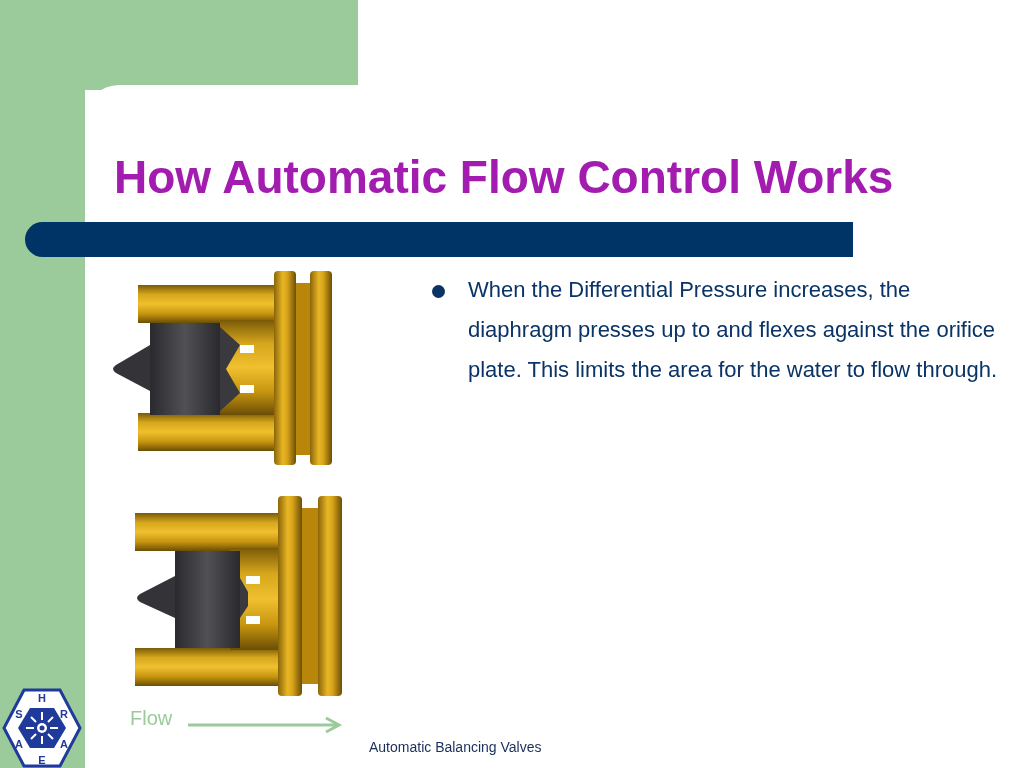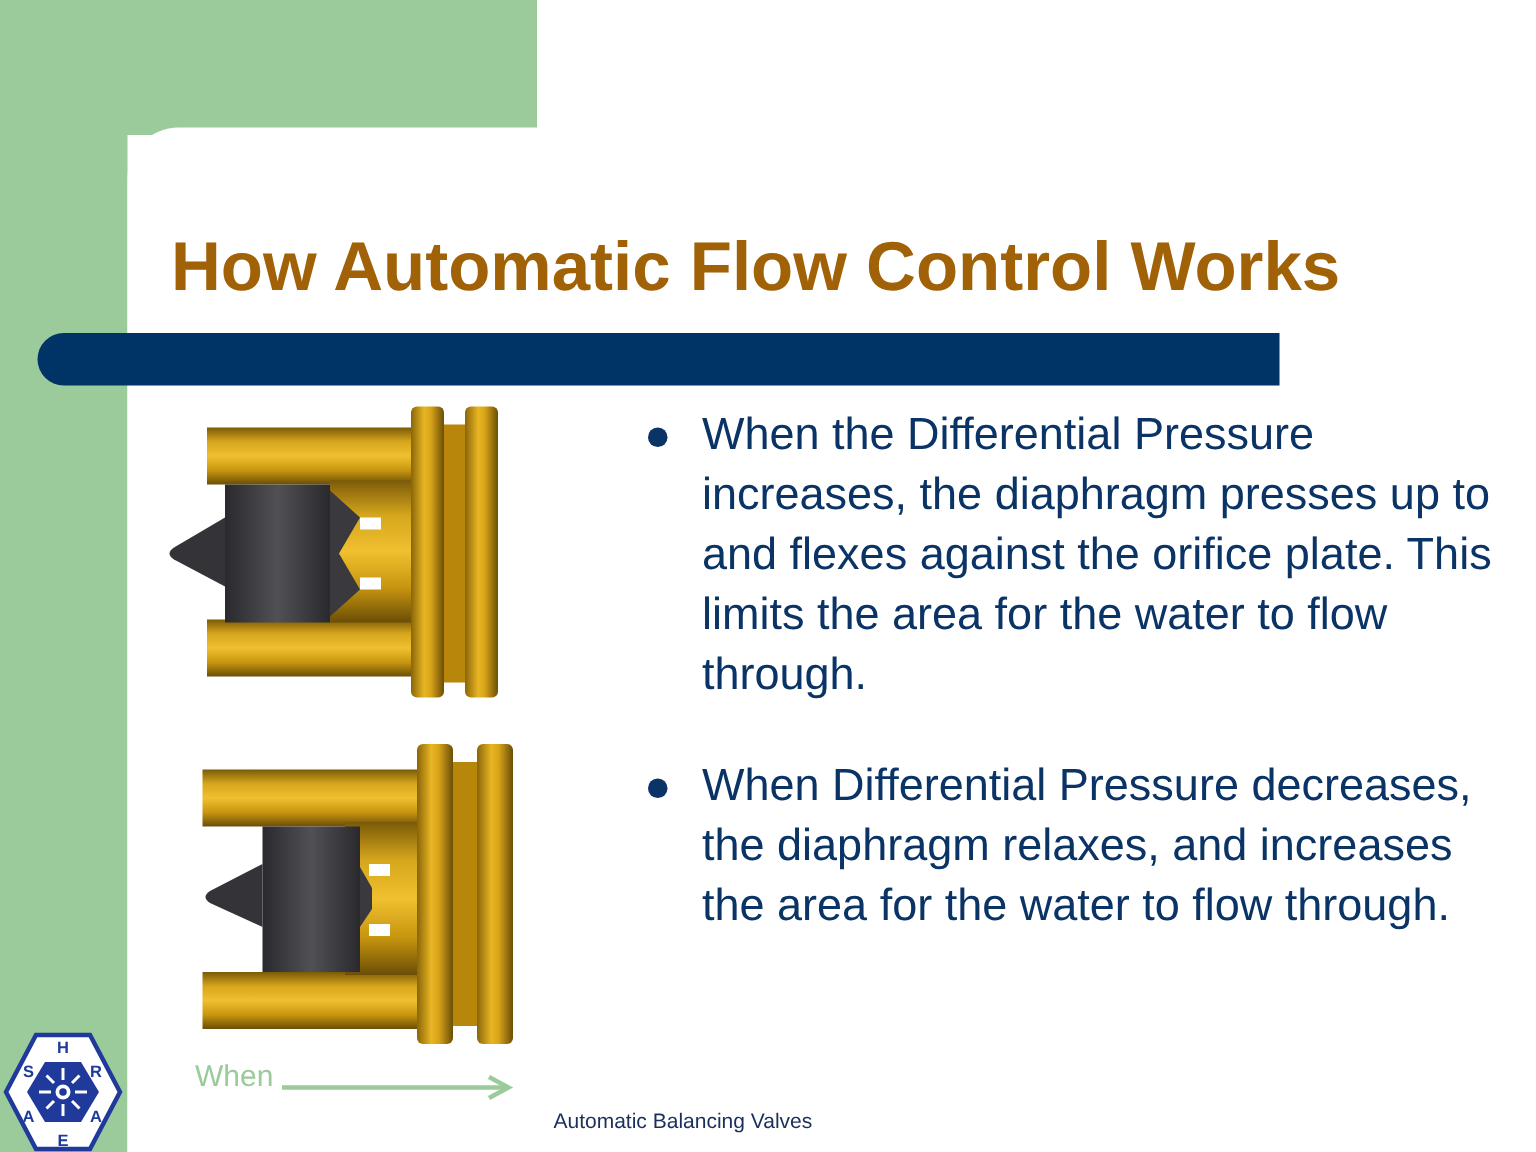--- a/index.html
+++ b/index.html
@@ -1,23 +1,23 @@
 <!DOCTYPE html>
 <html><head>
 <meta charset="utf-8">
 <style>
   html, body { margin:0; padding:0; }
   body { width:1024px; height:768px; position:relative; overflow:hidden; background:#ffffff; font-family:"Liberation Sans", sans-serif; }
   .green-top { position:absolute; left:0; top:0; width:358px; height:90px; background:#9bcb9a; }
   .green-left { position:absolute; left:0; top:0; width:85px; height:768px; background:#9bcb9a; }
   .card { position:absolute; left:85px; top:85px; width:939px; height:683px; background:#ffffff; border-top-left-radius:34px; }
-  .title { position:absolute; left:114px; top:150px; margin:0; font-size:46px; font-weight:bold; color:#a16207; letter-spacing:0px; white-space:nowrap; }
+  .title { position:absolute; left:114px; top:150px; margin:0; font-size:46px; font-weight:bold; color:#a21caf; letter-spacing:0px; white-space:nowrap; }
   .bar { position:absolute; left:25px; top:222px; width:828px; height:35px; background:#003366; border-top-left-radius:18px; border-bottom-left-radius:18px; }
   .bullets { position:absolute; left:430px; top:270px; width:570px; margin:0; padding:0; list-style:none; }
-  .bullet { position:relative; padding-left:38px; font-size:30px; line-height:40px; color:#0a3366; margin-bottom:34px; }
+  .bullet { position:relative; padding-left:38px; font-size:22px; line-height:40px; color:#0a3366; margin-bottom:34px; }
   .bullet .dot { position:absolute; left:2px; top:15px; width:13px; height:13px; border-radius:50%; background:#0a3366; }
   .valve { position:absolute; }
   .valve-top { left:108px; top:265px; width:240px; height:205px; }
   .valve-bottom { left:120px; top:488px; width:230px; height:215px; }
   .flow-label { position:absolute; left:130px; top:707px; font-size:20px; color:#9bcb9a; }
   .flow-arrow { position:absolute; left:186px; top:715px; width:160px; height:20px; }
   .footer { position:absolute; left:369px; top:739px; font-size:14px; color:#1a2f5a; white-space:nowrap; }
   .logo { position:absolute; left:2px; top:688px; width:80px; height:80px; }
 </style>
 </head>
@@ -78,34 +78,30 @@
   <rect x="55" y="63" width="65" height="97" fill="url(#rubber)"></rect>
   <path d="M55 88 L20 106 Q14 110 20 114 L55 130 Z" fill="#333338"></path>
   <path d="M120 90 L128 104 L128 118 L120 130 Z" fill="#3a3a3e"></path>
   <rect x="126" y="88" width="14" height="8" fill="#ffffff"></rect>
   <rect x="126" y="128" width="14" height="8" fill="#ffffff"></rect>
   <rect x="158" y="8" width="24" height="200" rx="4" fill="url(#brassH)"></rect>
   <rect x="182" y="20" width="16" height="176" fill="#b8860b"></rect>
   <rect x="198" y="8" width="24" height="200" rx="4" fill="url(#brassH)"></rect>
 </svg>
 
-<div class="flow-label">When</div>
+<div class="flow-label">Flow</div>
 <svg class="flow-arrow" viewBox="0 0 160 20">
   <line x1="2" y1="10" x2="152" y2="10" stroke="#9bcb9a" stroke-width="3"></line>
   <polyline points="140,3 153,10 140,17" fill="none" stroke="#9bcb9a" stroke-width="3"></polyline>
 </svg>
 
 <ul class="bullets">
   <li class="bullet">
     <span class="dot"></span>
     <span>When the Differential Pressure increases, the diaphragm presses up to and flexes against the orifice plate.  This limits the area for the water to flow through.</span>
-  </li>
-  <li class="bullet">
-    <span class="dot"></span>
-    <span>When Differential Pressure decreases, the diaphragm relaxes, and increases the area for the water to flow through.</span>
   </li>
 </ul>
 
 <div class="footer">Automatic Balancing Valves</div>
 
 <svg class="logo" viewBox="0 0 80 80">
   <polygon points="22,2 58,2 78,40 58,78 22,78 2,40" fill="#ffffff" stroke="#1f3a9a" stroke-width="3"></polygon>
   <polygon points="28,20 52,20 64,40 52,60 28,60 16,40" fill="#1f3a9a"></polygon>
   <g stroke="#ffffff" stroke-width="2">
     <line x1="40" y1="24" x2="40" y2="32"></line>

